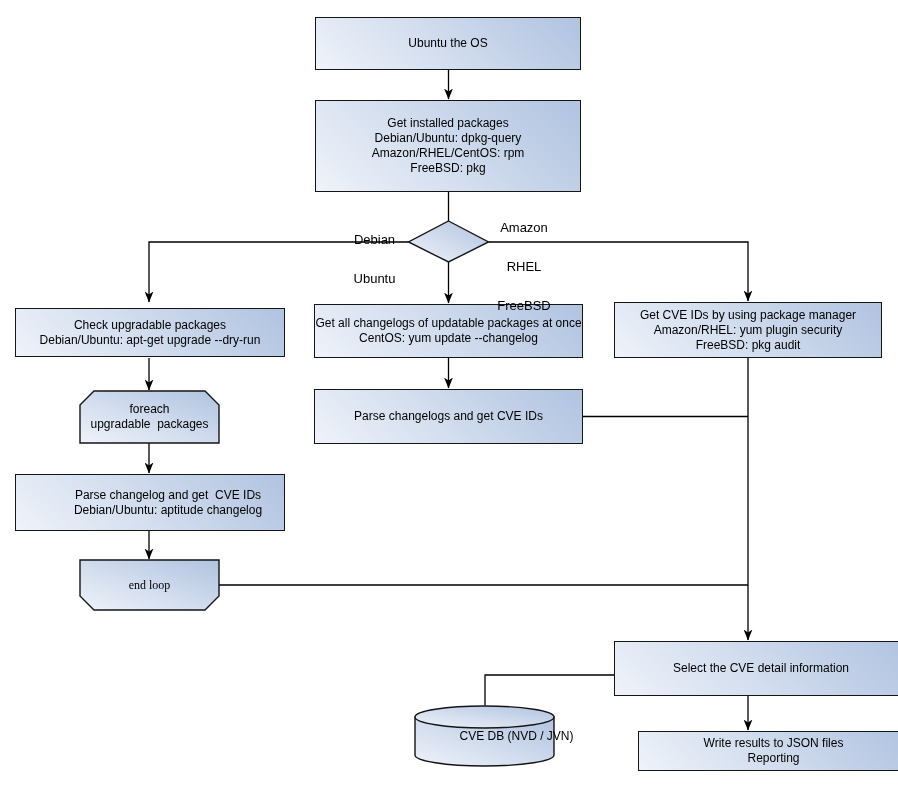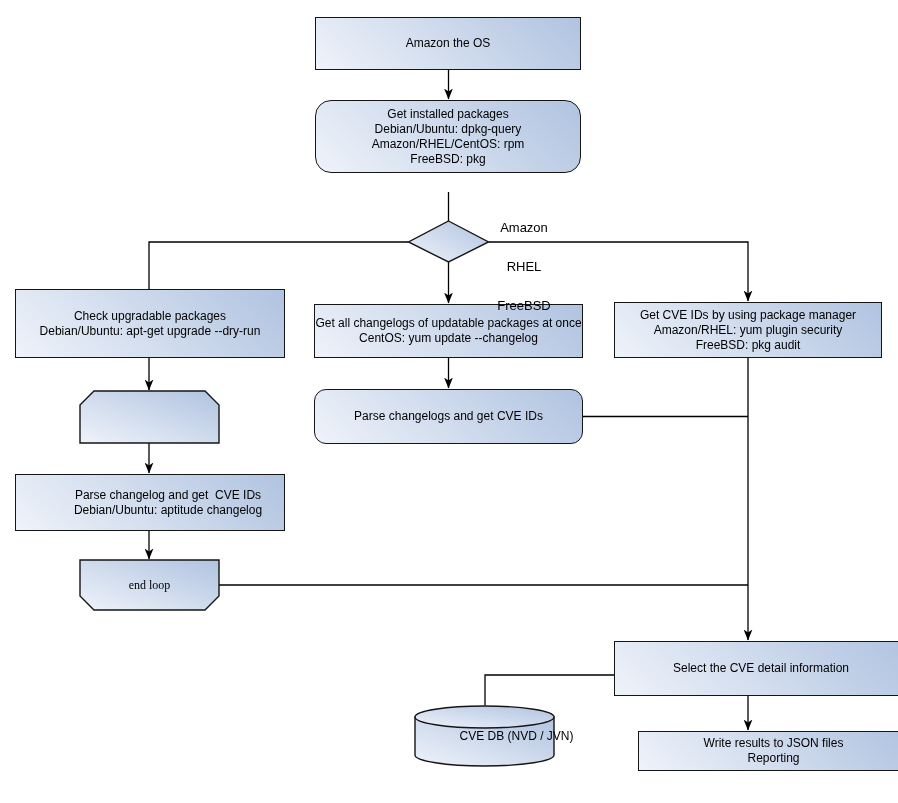--- a/index.html
+++ b/index.html
@@ -103,51 +103,55 @@
 
     <path class="shape" d="M80,405 L94,391 L205,391 L219,405 L219,443 L80,443 Z"></path>
 
     <path class="shape" d="M80,560 L219,560 L219,596 L205,610 L94,610 L80,596 Z"></path>
 
     <path class="shape" d="M415,717 L554,717 L554,755 A69.5,11 0 0 1 415,755 Z"></path>
     <ellipse class="shape" cx="484.5" cy="717" rx="69.5" ry="11"></ellipse>
   </svg>
 
   <div class="node" style="left:315px; top:17px; width:266px; height:53px;">
-    <div class="nline">Amazon the OS</div>
+    <div class="nline">Ubuntu the OS</div>
   </div>
 
-  <div class="node" style="left:315px; top:100px; width:266px; height:73px;border-radius:16px;">
+  <div class="node" style="left:315px; top:100px; width:266px; height:92px;">
     <div class="nline">Get installed packages</div>
     <div class="nline">Debian/Ubuntu: dpkg-query</div>
     <div class="nline">Amazon/RHEL/CentOS: rpm</div>
     <div class="nline">FreeBSD: pkg</div>
   </div>
 
-  <div class="node" style="left:15px; top:289px; width:270px; height:69px;">
+  <div class="node" style="left:15px; top:308px; width:270px; height:49px;">
     <div class="nline">Check upgradable packages</div>
     <div class="nline">Debian/Ubuntu: apt-get upgrade --dry-run</div>
   </div>
 
+  <div class="overlay" style="left:80px; top:391px; width:139px; height:52px;">
+    <div class="nline">foreach</div>
+    <div class="nline">upgradable  packages</div>
+  </div>
 
   <div class="node" style="left:15px; top:474px; width:270px; height:57px;padding-left:36px;">
     <div class="nline">Parse changelog and get  CVE IDs</div>
     <div class="nline">Debian/Ubuntu: aptitude changelog</div>
   </div>
 
   <div class="overlay" style="left:80px; top:560px; width:139px; height:50px;font-family:Liberation Serif, serif;">
     <div class="nline">end loop</div>
   </div>
 
   <div class="node" style="left:314px; top:304px; width:269px; height:54px;">
     <div class="nline">Get all changelogs of updatable packages at once</div>
     <div class="nline">CentOS: yum update --changelog</div>
   </div>
 
-  <div class="node" style="left:314px; top:389px; width:269px; height:55px;border-radius:12px;">
+  <div class="node" style="left:314px; top:389px; width:269px; height:55px;">
     <div class="nline">Parse changelogs and get CVE IDs</div>
   </div>
 
   <div class="node" style="left:614px; top:302px; width:268px; height:56px;">
     <div class="nline">Get CVE IDs by using package manager</div>
     <div class="nline">Amazon/RHEL: yum plugin security</div>
     <div class="nline">FreeBSD: pkg audit</div>
   </div>
 
   <div class="node" style="left:614px; top:641px; width:294px; height:55px;">
@@ -156,20 +160,24 @@
 
   <div class="overlay" style="left:415px; top:712px; width:139px; height:48px;margin-left:32px;">
     <div class="nline">CVE DB (NVD / JVN)</div>
   </div>
 
   <div class="node" style="left:638px; top:731px; width:271px; height:40px;">
     <div class="nline">Write results to JSON files</div>
     <div class="nline">Reporting</div>
   </div>
 
+  <div class="elabel" style="left:339px; top:207px; width:71px;">
+    <div>Debian</div>
+    <div>Ubuntu</div>
+  </div>
 
   <div class="elabel" style="left:487px; top:195px; width:74px;">
     <div>Amazon</div>
     <div>RHEL</div>
     <div>FreeBSD</div>
   </div>
 
 
 </div>
 

